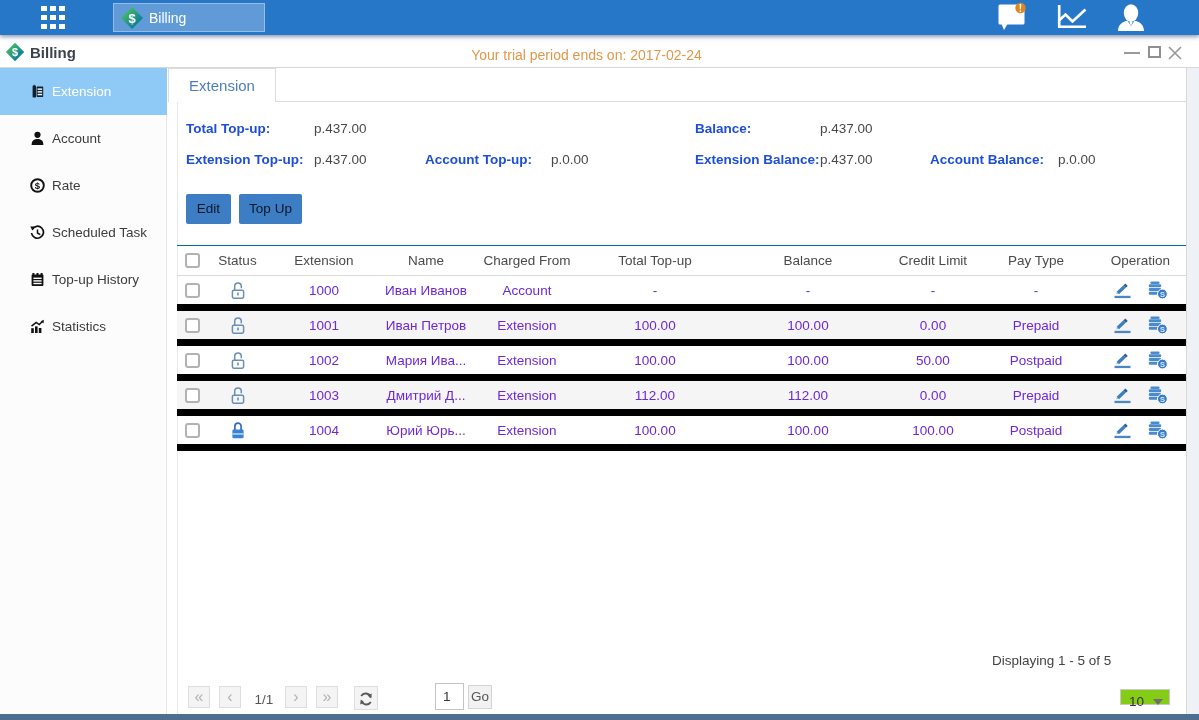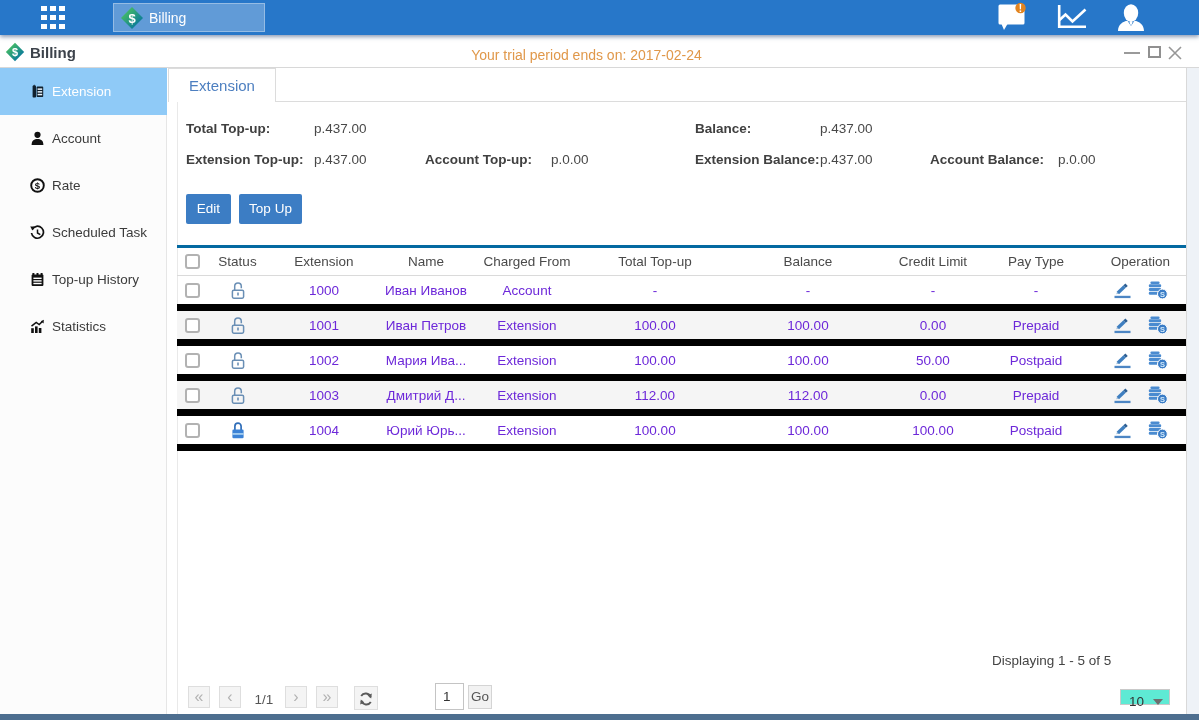--- a/index.html
+++ b/index.html
@@ -22,39 +22,39 @@
 .sitem .lbl { position:absolute; left:52px; font-size:13.5px; color:#3b3b3b; }
 .sitem.sel { background:#8fcaf7; }
 .sitem.sel .lbl { color:#fff; }
 
 #gutter { position:absolute; left:1187px; top:68px; width:12px; height:646px; background:#eef2f7; }
 #panelL { position:absolute; left:177px; top:101px; width:1px; height:613px; background:#e9e9e9; }
 #panelR { position:absolute; left:1186px; top:68px; width:1px; height:646px; background:#d9d9d9; }
 #tabbox { position:absolute; left:168px; top:68px; width:108px; height:34px; background:#fff; border:1px solid #dcdcdc; border-bottom:none; color:#4d7fc0; font-size:15px; text-align:center; line-height:33px; z-index:3; }
 #tabline { position:absolute; left:276px; top:101px; width:910px; height:1px; background:#dcdcdc; }
 
-.slabel { position:absolute; font-size:13.5px; font-weight:bold; color:#404040; }
+.slabel { position:absolute; font-size:13.5px; font-weight:bold; color:#1d4ed8; }
 .sval { position:absolute; font-size:13.5px; color:#484848; }
 
-.bluebtn { position:absolute; top:194px; height:30px; background:#3c7dc4; color:#ffffff; font-size:13.5px; text-align:center; line-height:30px; border-radius:2px; }
+.bluebtn { position:absolute; top:194px; height:30px; background:#3c7dc4; color:#0f172a; font-size:13.5px; text-align:center; line-height:30px; border-radius:2px; }
 
 #tbl { position:absolute; left:177px; top:245px; width:1009px; }
 .trow { display:flex; align-items:center; height:35px; border-bottom:7px solid #000000; font-size:13.5px; color:#6d28d9; }
-.trow.hd { height:31px; border-top:3px solid #0369a1; border-bottom:1px solid #dadada; color:#4a4a4a; }
+.trow.hd { height:31px; border-top:1px solid #0369a1; border-bottom:1px solid #dadada; color:#4a4a4a; }
 .trow.alt { background:#f5f5f5; }
 .c { text-align:center; flex:none; }
 .c1{width:31px}.c2{width:59px}.c3{width:114px}.c4{width:90px}.c5{width:112px}.c6{width:144px}.c7{width:162px}.c8{width:88px}.c9{width:118px}.c10{width:91px}
 .cb { display:inline-block; width:15px; height:15px; border:2px solid #b2b2b2; border-radius:3px; background:#fff; vertical-align:middle; }
 
 .pbtn { position:absolute; top:686px; width:22px; height:22px; background:#f4f4f4; border:1px solid #dedede; color:#b2b2b2; font-size:16px; text-align:center; line-height:19px; }
 #goto { position:absolute; left:391px; top:693px; font-size:13.5px; color:#444;margin-top:35px; }
 #gotoinput { position:absolute; left:435px; top:683px; width:29px; height:27px; border:1px solid #c4c4c4; background:#fff; font-size:13.5px; color:#333; text-align:left; line-height:25px; padding-left:7px; }
 #gobtn { position:absolute; left:468px; top:685px; width:24px; height:24px; background:#f2f2f2; border:1px solid #d4d4d4; color:#555; font-size:13.5px; text-align:center; line-height:22px; }
 #disp { position:absolute; left:992px; top:653px; font-size:13.5px; color:#444; }
-#ddown { position:absolute; left:1120px; top:689px; width:50px; height:16px; border:1px solid #c9c9c9; background:#5eead4; }
+#ddown { position:absolute; left:1120px; top:689px; width:50px; height:16px; border:1px solid #c9c9c9; background:#84cc16; }
 #ddown .n { position:absolute; left:8px; top:4px; font-size:13.5px; color:#333; }
 #ddown .tri { position:absolute; left:32px; top:9px; width:0; height:0; border-left:5px solid transparent; border-right:5px solid transparent; border-top:6px solid #6e6e6e; }
 #bottomstrip { position:absolute; left:0; top:714px; width:1199px; height:6px; background:#4d6e8f; }
 </style>
 </head>
 <body>
 <div id="topbar">
 
   <div class="gridsq" style="left:41px;top:5.5px"></div>
     <div class="gridsq" style="left:50px;top:5.5px"></div>

